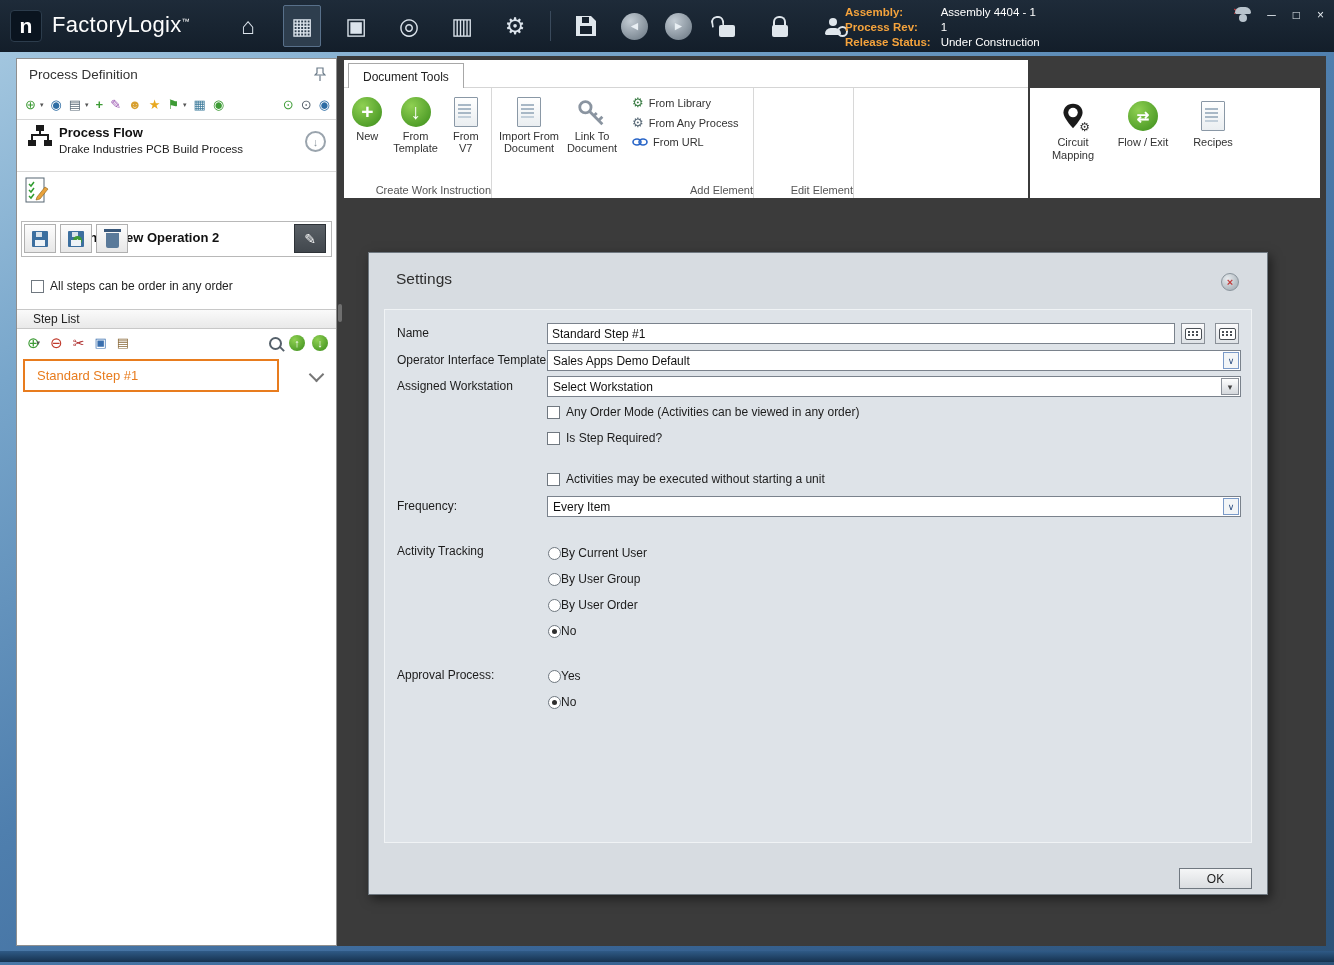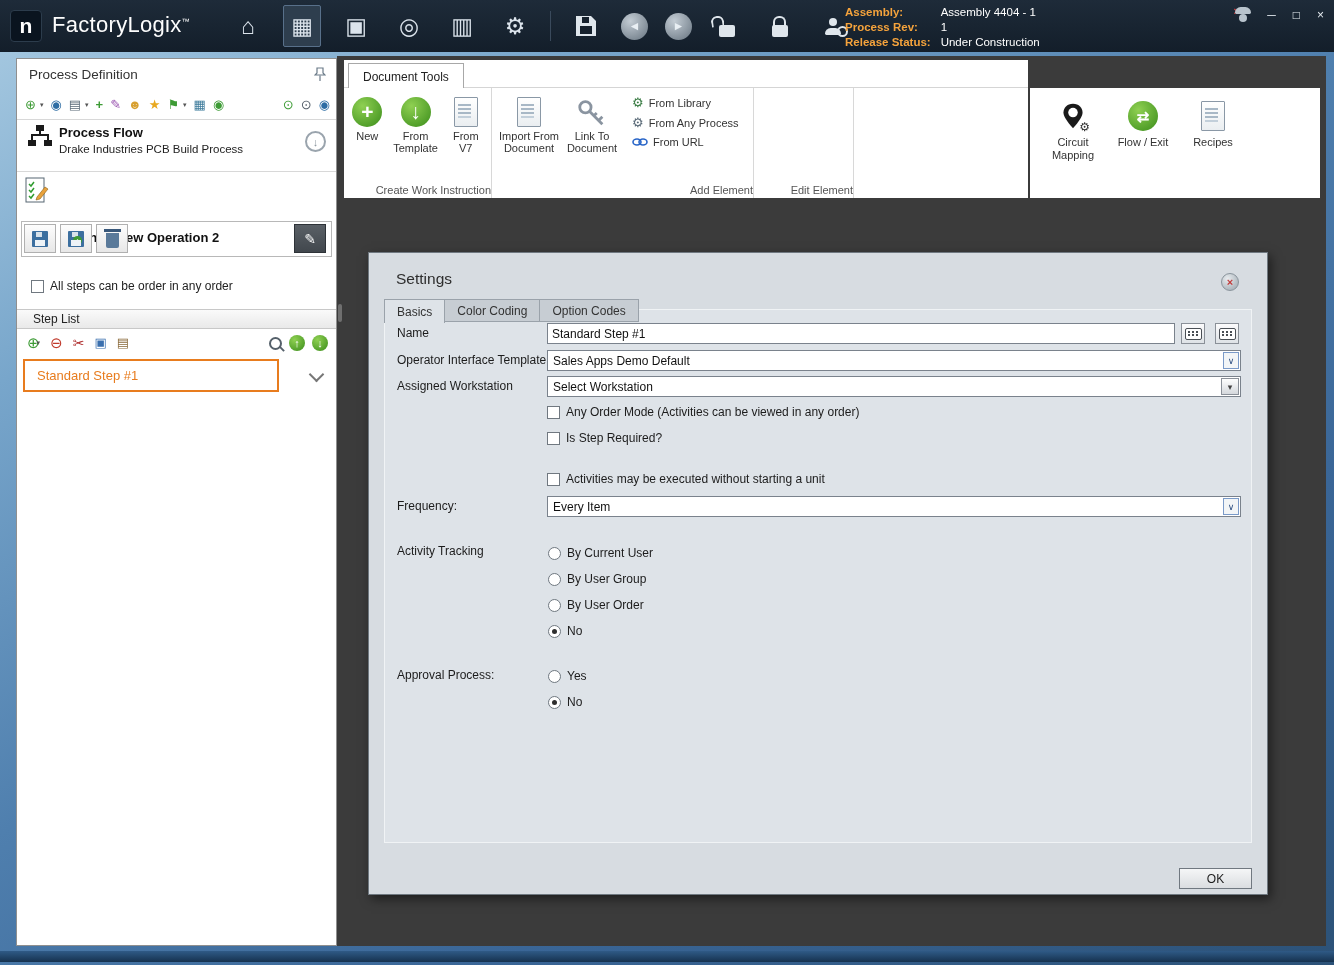--- a/index.html
+++ b/index.html
@@ -155,21 +155,21 @@
     font-size:9px;color:#27497e;box-sizing:border-box;}
   .combo .arrow-btn{position:absolute;right:1px;top:1px;bottom:1px;width:18px;
     background:linear-gradient(#fefefe,#d4d8dc);border:1px solid #8a9098;display:flex;align-items:center;
     justify-content:center;font-size:9px;color:#444;box-sizing:border-box;}
   .kbd-btn{position:absolute;width:24px;height:21px;border:1px solid #8a9098;
     background:linear-gradient(#fbfbfc,#dee2e6);display:flex;align-items:center;justify-content:center;box-sizing:border-box;}
   .icn-kbd{width:15px;height:10px;border:1px solid #4a4f55;border-radius:2px;position:relative;background:#fff;}
   .icn-kbd::before{content:"";position:absolute;left:2px;top:2px;width:2px;height:2px;background:#4a4f55;
     box-shadow:4px 0 #4a4f55,8px 0 #4a4f55,0 3px #4a4f55,4px 3px #4a4f55,8px 3px #4a4f55;}
   .chk-row{position:absolute;left:162px;display:flex;align-items:center;gap:6px;font-size:12px;color:#1c1c1c;}
-  .radio-row{position:absolute;left:163px;display:flex;align-items:center;gap:6px;font-size:12px;color:#1c1c1c;}
+  .radio-row{position:absolute;left:163px;display:flex;align-items:center;gap:0;font-size:12px;color:#1c1c1c;}
   .radio{width:13px;height:13px;border:1px solid #6f7880;border-radius:50%;background:#fff;
     box-sizing:border-box;position:relative;}
   .radio.checked::after{content:"";position:absolute;left:3px;top:3px;width:5px;height:5px;border-radius:50%;background:#2e2e2e;}
   .ok-btn{position:absolute;left:810px;top:615px;width:73px;height:21px;
     background:linear-gradient(#f5f6f7,#dadde0);border:1px solid #707880;box-sizing:border-box;
     display:flex;align-items:center;justify-content:center;font-size:12px;color:#1c1c1c;}
 </style>
 </head>
 <body>
 
@@ -452,25 +452,20 @@
       </div>
     </div>
   </div>
 
   <div class="dialog">
     <div class="dlg-title">Settings</div>
     <div class="dlg-close">
         <span>×</span>
       </div>
 
-    <div class="dlg-tabs">
-      <div class="dtab active">Basics</div>
-      <div class="dtab">Color Coding</div>
-      <div class="dtab">Option Codes</div>
-    </div>
 
     <div class="dlg-panel">
 
       <span class="frow-label" style="top:16px">Name</span>
       <input class="tinput" style="top: 13px; width: 628px;" value="Standard Step #1">
       <span class="kbd-btn" style="left:796px;top:13px">
           <span class="icn-kbd"></span>
         </span>
       <span class="kbd-btn" style="left:830px;top:13px">
           <span class="icn-kbd"></span>

